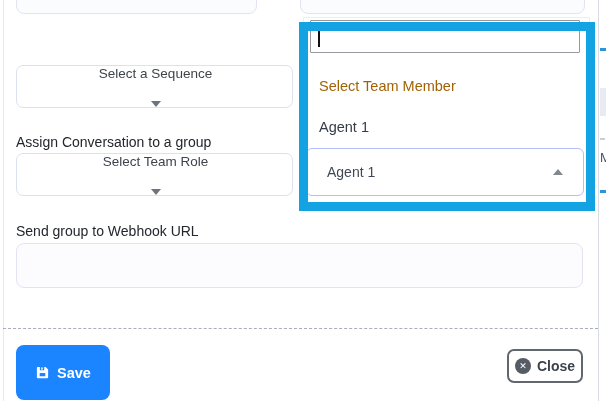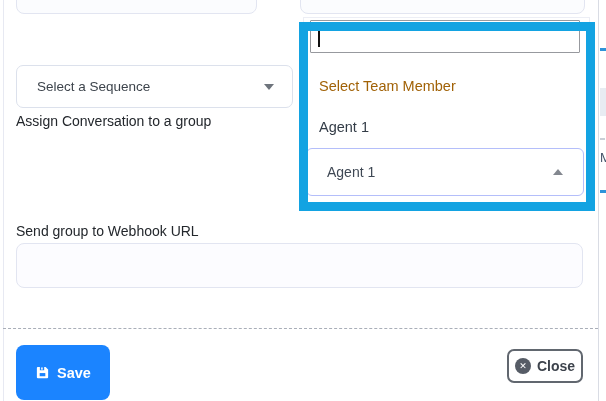--- a/index.html
+++ b/index.html
@@ -22,21 +22,21 @@
                border: 1px solid #e2e5f1; border-radius: 8px; }
   .top-input.left  { left: 16px;  width: 241px; }
   .top-input.right { left: 300px; width: 285px; }
 
   .field-label { position: absolute; left: 16px; font-size: 14px; color: #23272c; }
 
   .select-box {
     position: absolute; left: 16px; width: 277px; height: 43px;
     background: #fff; border: 1px solid #dce1ec; border-radius: 7px;
     display: flex; align-items: center; justify-content: space-between;
-    padding: 0 18px 0 20px; cursor: pointer;
+    padding: 0 18px 0 20px; cursor: pointer; flex-direction: column;
   }
   .select-box .ph { font-size: 13.5px; color: #3d444c; }
   .caret-down { width: 0; height: 0; border-left: 5px solid transparent;
                 border-right: 5px solid transparent; border-top: 6px solid #6e747c; }
   .caret-up   { width: 0; height: 0; border-left: 5px solid transparent;
                 border-right: 5px solid transparent; border-bottom: 6px solid #83878f; }
 
   
   .dd-panel { position: absolute; left: 303px; top: 17px; width: 287px; height: 131px;
               background: #fff; border: 1px solid #eceef5; border-bottom: none; }
@@ -97,22 +97,26 @@
 
   <div class="top-input left"></div>
   <div class="top-input right"></div>
 
 
   <div class="select-box" style="top:65px">
     <span class="ph">Select a Sequence</span>
     <span class="caret-down"></span>
   </div>
 
-  <div class="field-label" style="top:113px">Assign Conversation to a group</div>
+  <div class="field-label" style="top:134px">Assign Conversation to a group</div>
 
+  <div class="select-box" style="top:153px">
+    <span class="ph">Select Team Role</span>
+    <span class="caret-down"></span>
+  </div>
 
   <div class="dd-panel"></div>
 
   <input class="dd-search" type="text" value="" style="">
   <div class="dd-caret-blink"></div>
 
   <div class="dd-option o1">Select Team Member</div>
   <div class="dd-option o2">Agent 1</div>
 
   <div class="dd-control">

